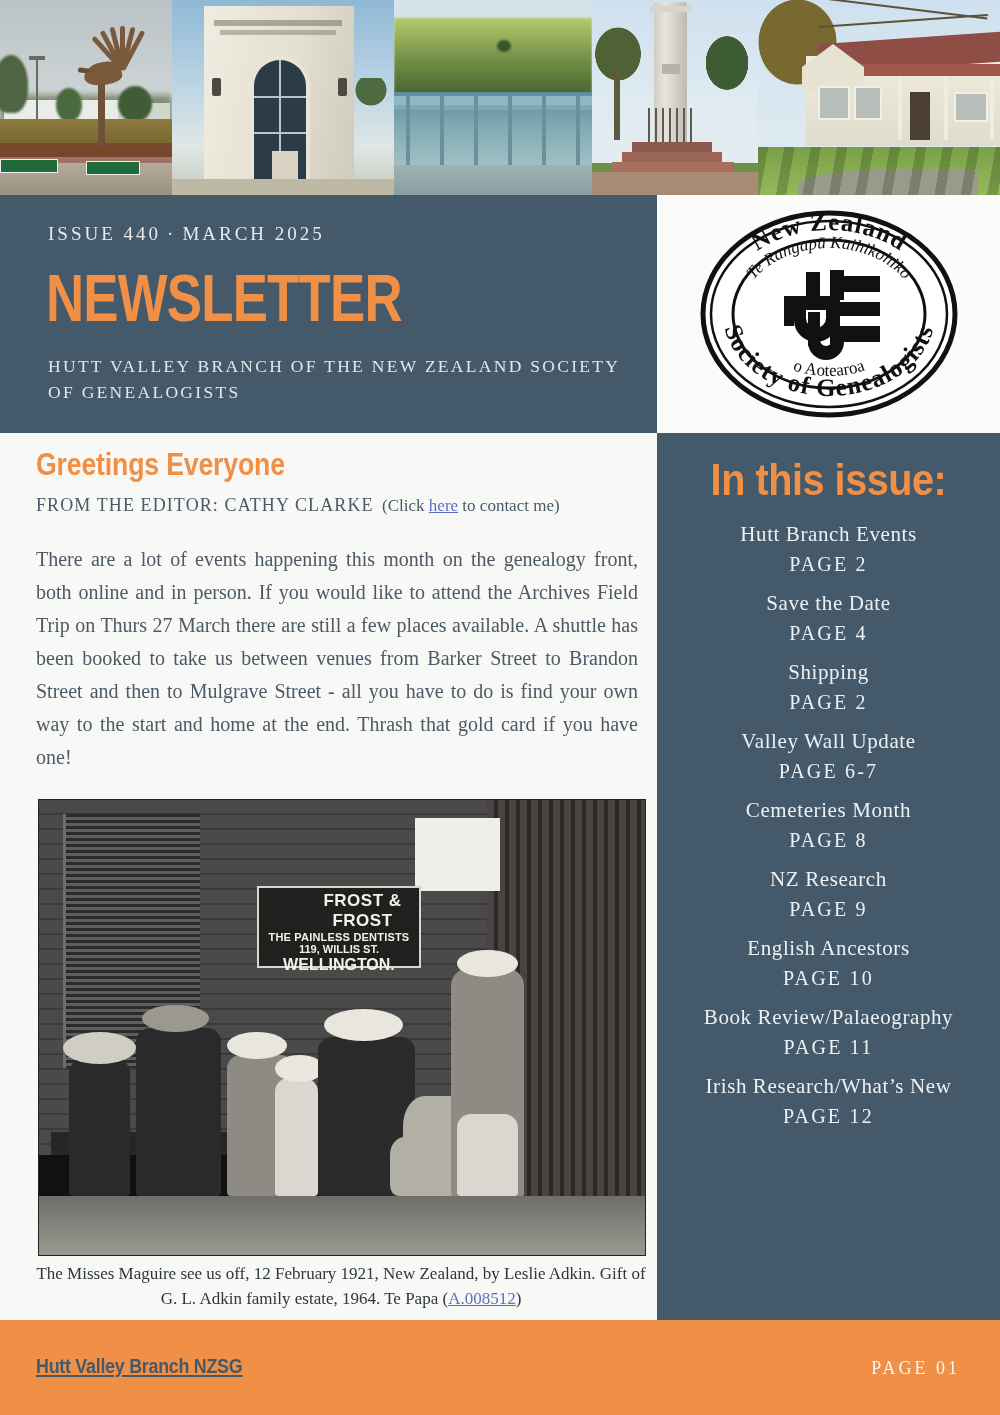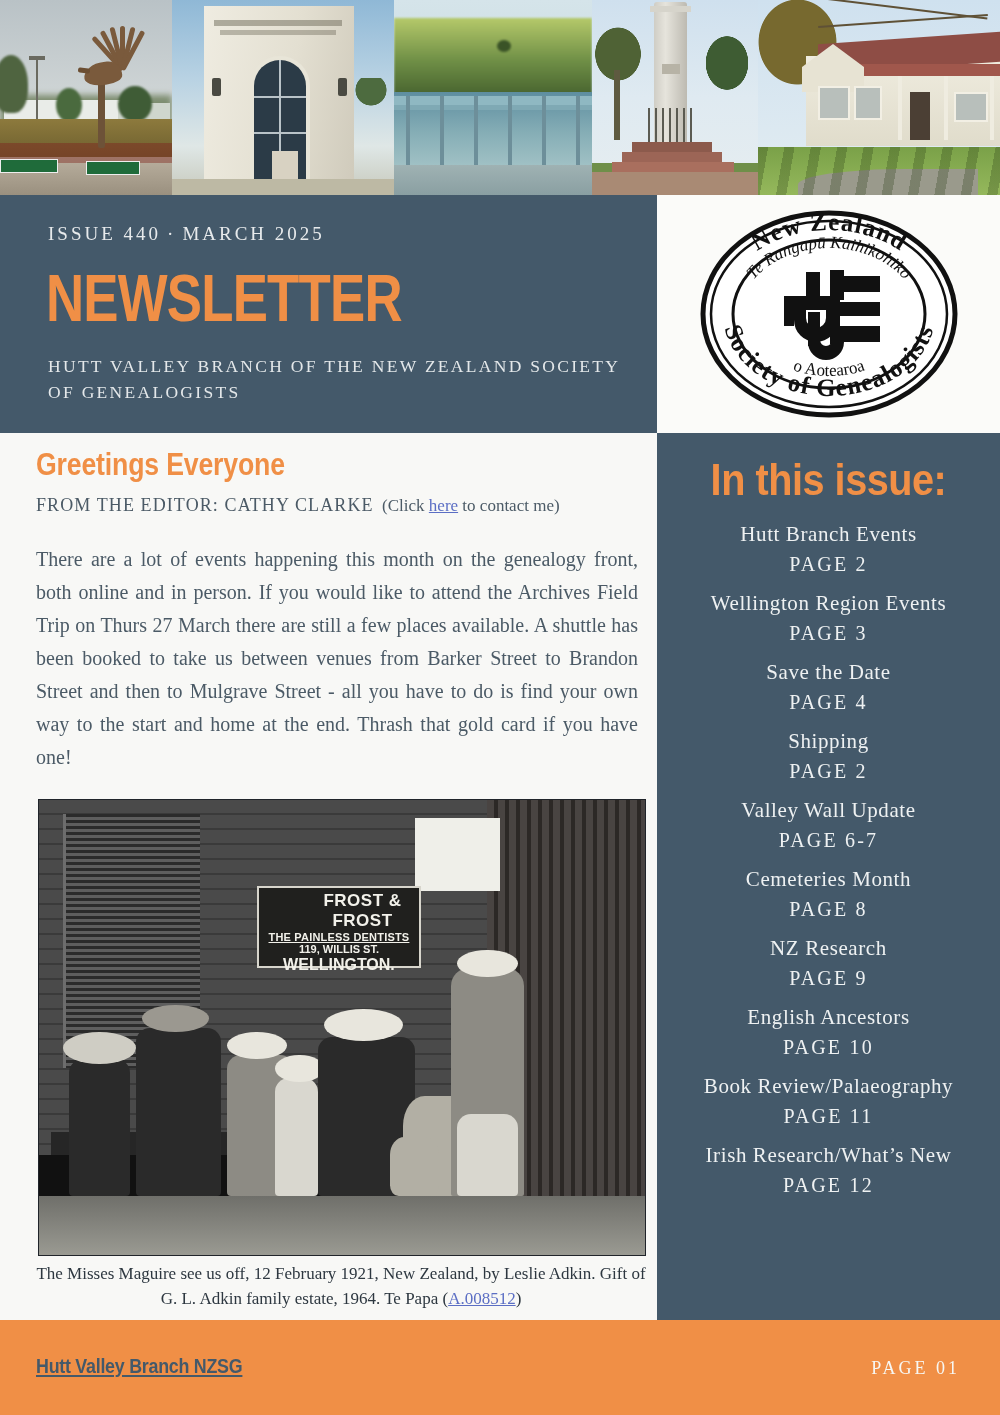--- a/index.html
+++ b/index.html
@@ -119,21 +119,21 @@
 
   
   .hp{position:absolute;inset:0;background:#111;}
   .hp .wall{position:absolute;left:0;top:0;width:74%;height:78%;background:repeating-linear-gradient(180deg,#4a4a4a 0 13px,#3a3a3a 13px 15px);}
   .hp .wall2{position:absolute;left:74%;top:0;width:26%;height:88%;background:repeating-linear-gradient(90deg,#494442 0 7px,#2c2826 7px 11px);}
   .hp .louvre{position:absolute;left:4%;top:3%;width:22%;height:56%;background:repeating-linear-gradient(180deg,#2b2b2b 0 3px,#5e5e5e 3px 6px);border-left:3px solid #6d6d6d;}
   .hp .placard{position:absolute;left:62%;top:4%;width:14%;height:16%;background:#efefe9;}
   .hp .sign{position:absolute;left:36%;top:19%;width:27%;height:18%;background:#20201e;border:2px solid #d7d5cc;color:#f2f1ea;
       font-family:"Liberation Sans", sans-serif;font-weight:700;text-align:center;line-height:1.15;padding-top:3px;box-sizing:border-box;}
   .hp .sign .l1{font-size:17px;letter-spacing:.5px;margin-left:47px;}
-  .hp .sign .l2{font-size:11px;letter-spacing:.2px;text-decoration:underline;}
+  .hp .sign .l2{font-size:11px;letter-spacing:.2px;}
   .hp .sign .l3{font-size:11px;}
   .hp .sign .l4{font-size:16px;}
   .hp .bench{position:absolute;left:2%;top:73%;width:68%;height:5%;background:#262626;}
   .hp .ground{position:absolute;left:0;bottom:0;width:100%;height:13%;background:linear-gradient(#6f6f6a,#9a9a92);}
   .hp .fig{position:absolute;bottom:13%;background:#d9d7cf;border-radius:14px 14px 4px 4px;}
   .hp .fig.dark{background:#2a2a2a;}
   .hp .fig.mid{background:#8d8b84;}
   .hp .hat{position:absolute;border-radius:50%;background:#e8e6dd;}
   .hp .bag{position:absolute;border-radius:30% 30% 18% 18%;background:#b2afa4;}
 
@@ -350,24 +350,20 @@
   </div>
 
   <div class="sidebar">
     <div class="sb-title">In this issue:</div>
     <div class="toc">
       <div class="toc-item">
           <div class="t">Hutt Branch Events</div>
           <div class="p">PAGE 2</div>
         </div>
       <div class="toc-item sp">
-          <div class="t">Wellington Region Events</div>
-          <div class="p">PAGE 3</div>
-        </div>
-      <div class="toc-item sp">
           <div class="t">Save the Date</div>
           <div class="p">PAGE 4</div>
         </div>
       <div class="toc-item sp">
           <div class="t">Shipping</div>
           <div class="p">PAGE 2</div>
         </div>
       <div class="toc-item sp">
           <div class="t">Valley Wall Update</div>
           <div class="p">PAGE 6-7</div>

